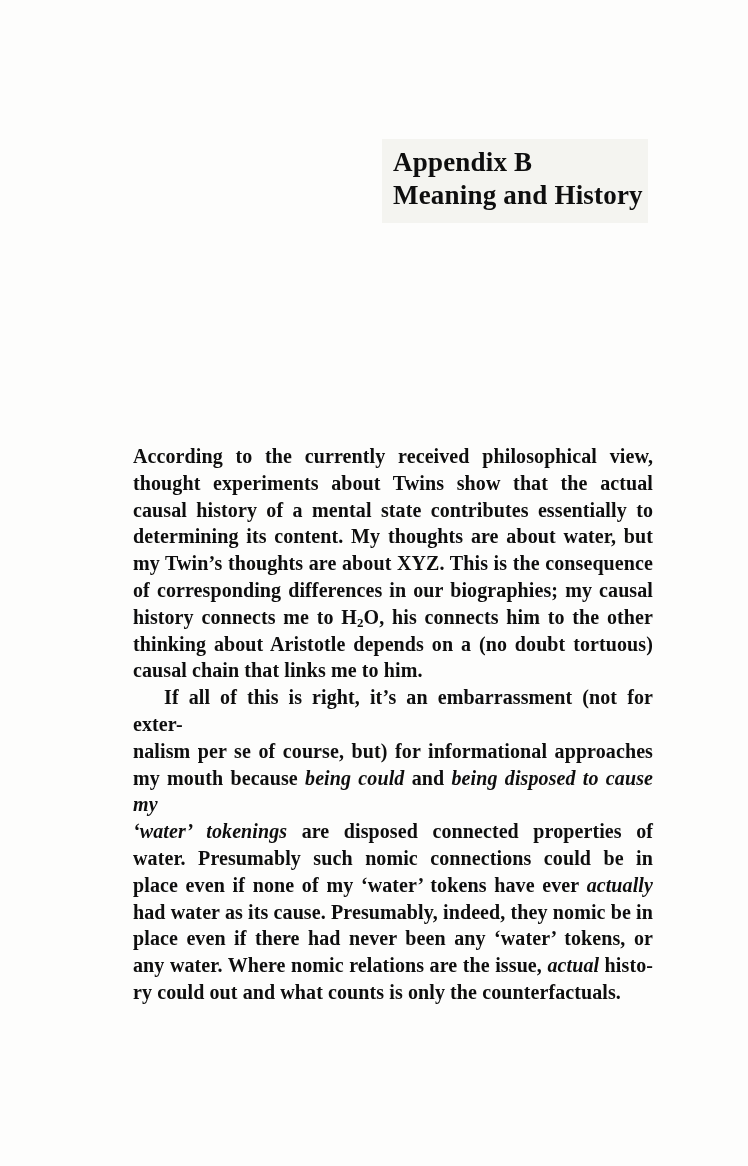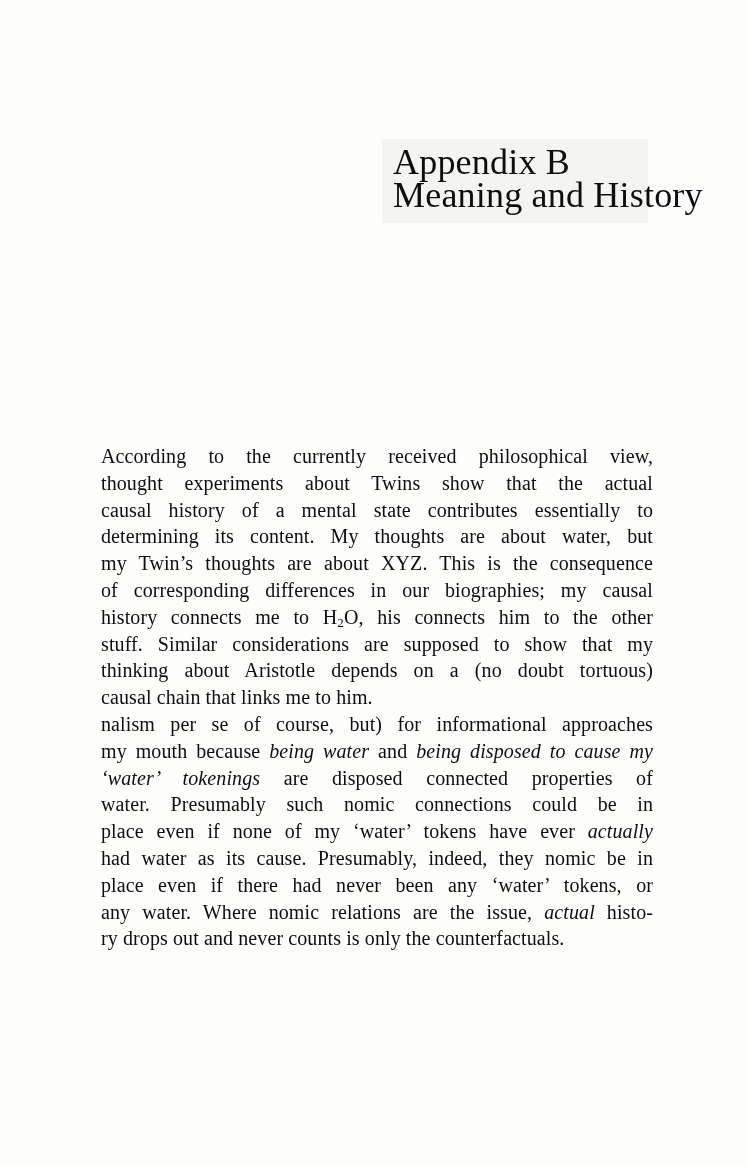--- a/index.html
+++ b/index.html
@@ -17,39 +17,40 @@
     left: 382px;
     top: 139px;
     width: 266px;
     height: 84px;
     background: var(--heading-wash, #f4f4f0);
   }
   .heading {
     position: absolute;
     left: 393px;
     top: 146px;
-    font-size: 36px;
-    font-weight: normal;
+    font-size: 27px;
+    font-weight: bold;
     line-height: 33px;
     letter-spacing: 0.2px;
     white-space: nowrap;
   }
   .body-text {
     position: absolute;
     left: 101px;
     top: 443px;
     width: 552px;
   }
   .line {
     font-size: 20px;
-    font-weight: 400;
+    font-weight: 700;
     line-height: 26.8px;
     text-align: justify;
     text-align-last: justify;
     letter-spacing: 0.1px;
+    margin-left: 32px;
   }
   .line.last {
     text-align-last: left;
   }
   .line.indent {
     text-indent: 31px;
   }
   .line sub {
     font-size: 13px;
     line-height: 0;
@@ -68,29 +69,29 @@
   </div>
   <div class="body-text">
       <div>
         <div class="line"><span>According to the currently received philosophical view,</span></div>
         <div class="line"><span>thought experiments about Twins show that the actual</span></div>
         <div class="line"><span>causal history of a mental state contributes essentially to</span></div>
         <div class="line"><span>determining its content. My thoughts are about water, but</span></div>
         <div class="line"><span>my Twin’s thoughts are about XYZ. This is the consequence</span></div>
         <div class="line"><span>of corresponding differences in our biographies; my causal</span></div>
         <div class="line"><span>history connects me to H</span><sub>2</sub><span>O, his connects him to the other</span></div>
-        <div class="line"><span>stuff. Similar considerations are supposed to show that my</span></div>
         <div class="line"><span>thinking about Aristotle depends on a (no doubt tortuous)</span></div>
         <div class="line last"><span>causal chain that links me to him.</span></div>
       </div>
       <div>
+        <div class="line indent"><span>If all of this is right, it’s an embarrassment (not for exter-</span></div>
         <div class="line"><span>nalism per se of course, but) for informational approaches</span></div>
-        <div class="line"><span>my mouth because </span><i>being water</i><span> and </span><i>being disposed to cause my</i></div>
+        <div class="line"><span>my mouth because </span><i>being could</i><span> and </span><i>being disposed to cause my</i></div>
         <div class="line"><i>‘water’ tokenings</i><span> are disposed connected properties of</span></div>
         <div class="line"><span>water. Presumably such nomic connections could be in</span></div>
         <div class="line"><span>place even if none of my ‘water’ tokens have ever </span><i>actually</i></div>
         <div class="line"><span>had water as its cause. Presumably, indeed, they nomic be in</span></div>
         <div class="line"><span>place even if there had never been any ‘water’ tokens, or</span></div>
         <div class="line"><span>any water. Where nomic relations are the issue, </span><i>actual</i><span> histo-</span></div>
-        <div class="line last"><span>ry drops out and never counts is only the counterfactuals.</span></div>
+        <div class="line last"><span>ry could out and what counts is only the counterfactuals.</span></div>
       </div>
     </div>
 </div>
 
 </body></html>

